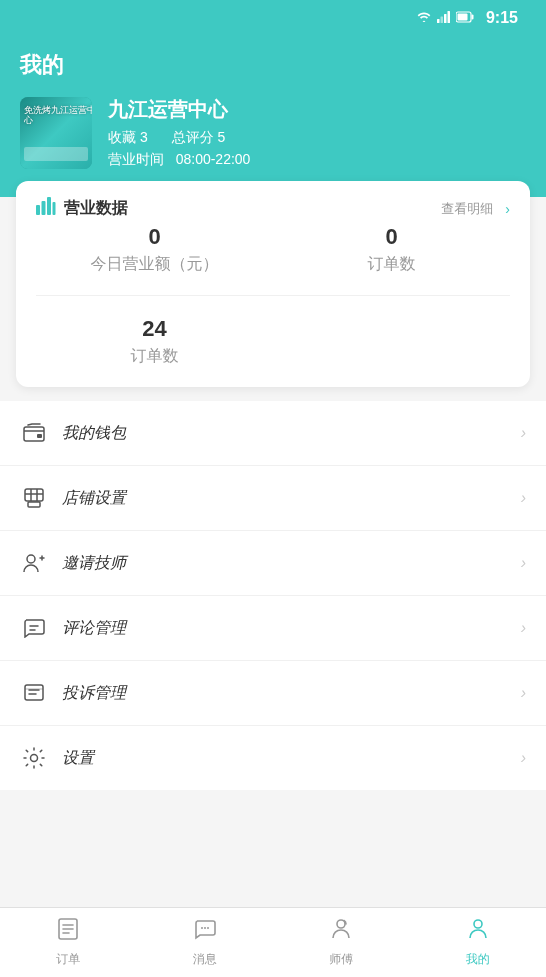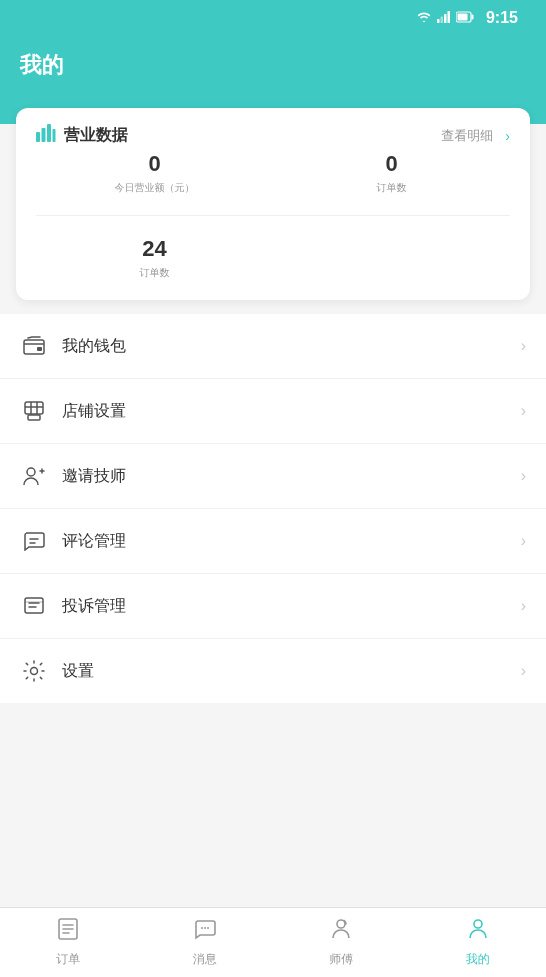--- a/index.html
+++ b/index.html
@@ -164,21 +164,21 @@
     .stat-item {
       text-align: center;
     }
     .stat-value {
       font-size: 22px;
       font-weight: bold;
       color: #333;
       margin-bottom: 4px;
     }
     .stat-label {
-      font-size: 10px;
+      font-size: 16px;
       color: #999;
     }
     .stats-divider {
       border: none;
       border-top: 1px solid #f0f0f0;
       margin: 4px 0;
     }
 
     
     .menu-section {
@@ -186,20 +186,21 @@
       background: white;
       border-radius: 0;
     }
     .menu-item {
       display: flex;
       align-items: center;
       padding: 18px 20px;
       background: white;
       border-bottom: 1px solid #f0f0f0;
       cursor: pointer;
+      font-style: italic;
     }
     .menu-item:last-child {
       border-bottom: none;
     }
     .menu-icon {
       width: 28px;
       height: 28px;
       margin-right: 14px;
       color: #555;
       display: flex;
@@ -283,20 +284,40 @@
         <rect x="1.5" y="2.5" width="10" height="7" rx="1" fill="white"></rect>
         <rect x="15.5" y="3.5" width="2" height="5" rx="1" fill="white"></rect>
       </svg>
     </span>
   </div>
   <span class="time">9:15</span>
 </div>
 
 <div class="header">
   <div class="page-title">我的</div>
+  <div class="profile-row">
+    <div class="avatar">
+      <div class="avatar-inner">
+        <div class="avatar-text-overlay">免洗烤九江运营中<br>心</div>
+        <div class="avatar-bars"></div>
+      </div>
+    </div>
+    <div class="profile-info">
+      <div class="profile-name">九江运营中心</div>
+      <div class="profile-meta">
+        <span>收藏 3</span>
+        <span>总评分 5</span>
+      </div>
+      <div class="profile-hours">
+        <span>营业时间</span>
+        &nbsp;
+        <span>08:00-22:00</span>
+      </div>
+    </div>
+  </div>
 </div>
 
 <div class="card-container">
   <div class="business-card">
     <div class="card-header">
       <div class="card-title-row">
         <span class="card-title-icon">
           <svg width="20" height="18" viewBox="0 0 20 18" fill="#3ec9c2">
             <rect x="0" y="8" width="4" height="10" rx="1"></rect>
             <rect x="5.5" y="4" width="4" height="14" rx="1"></rect>

